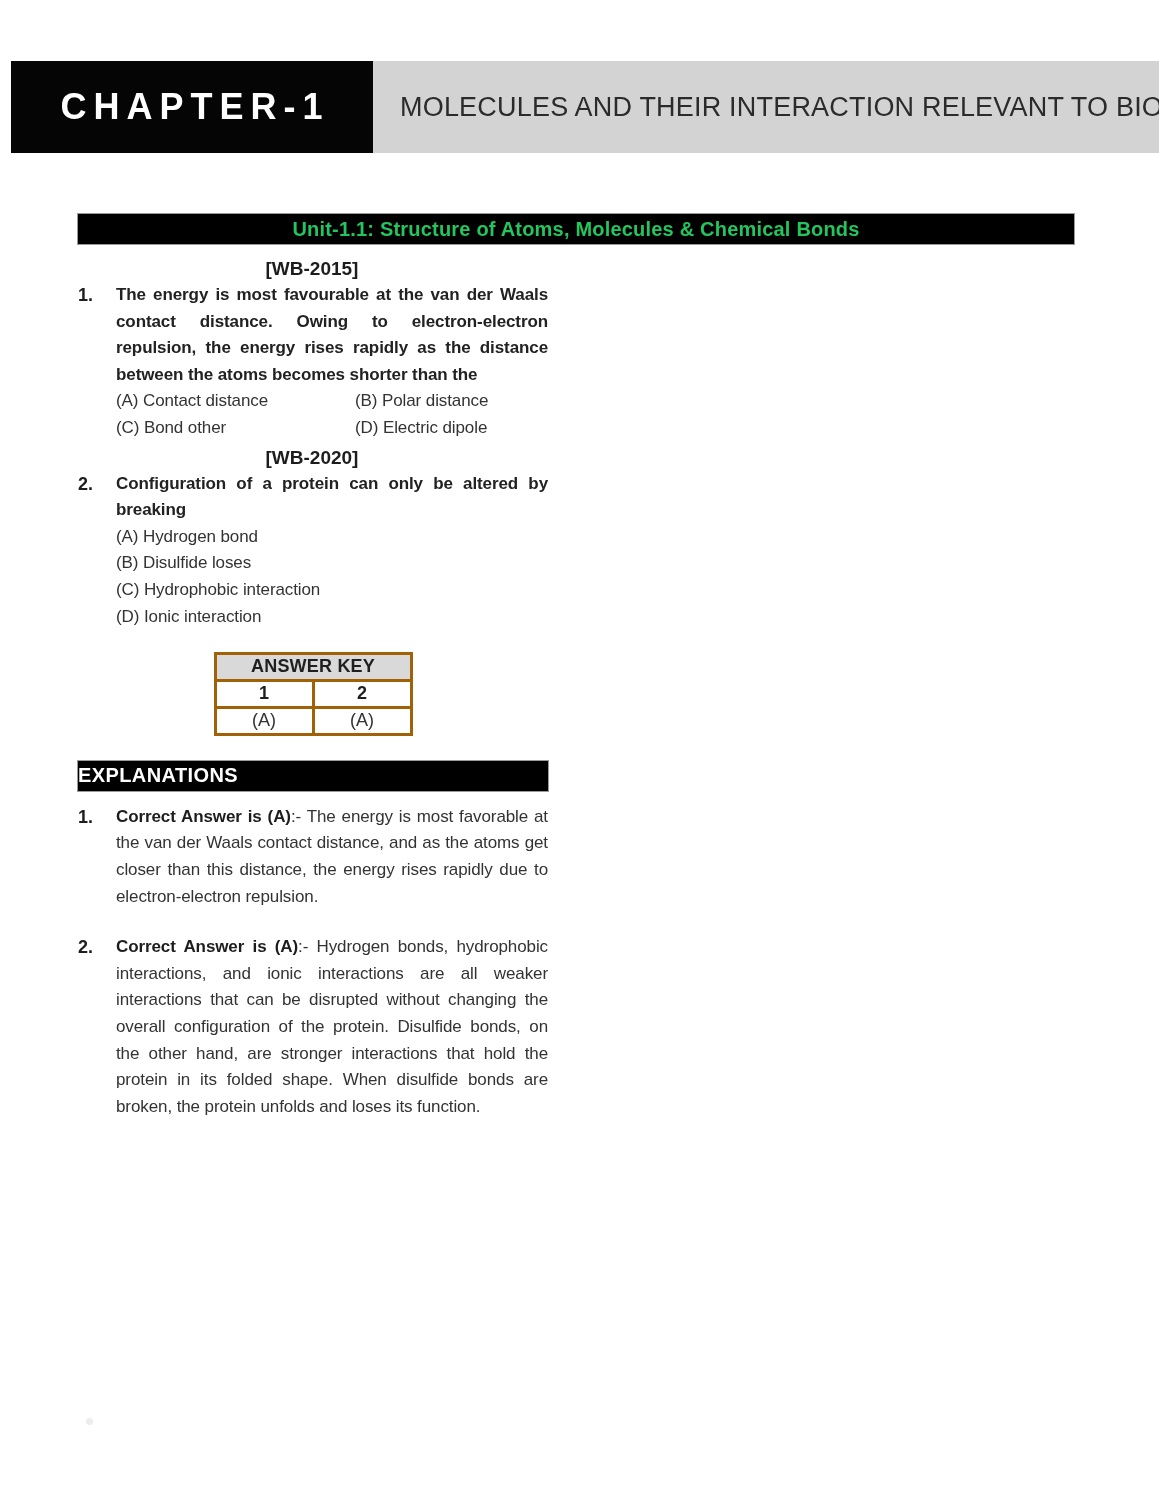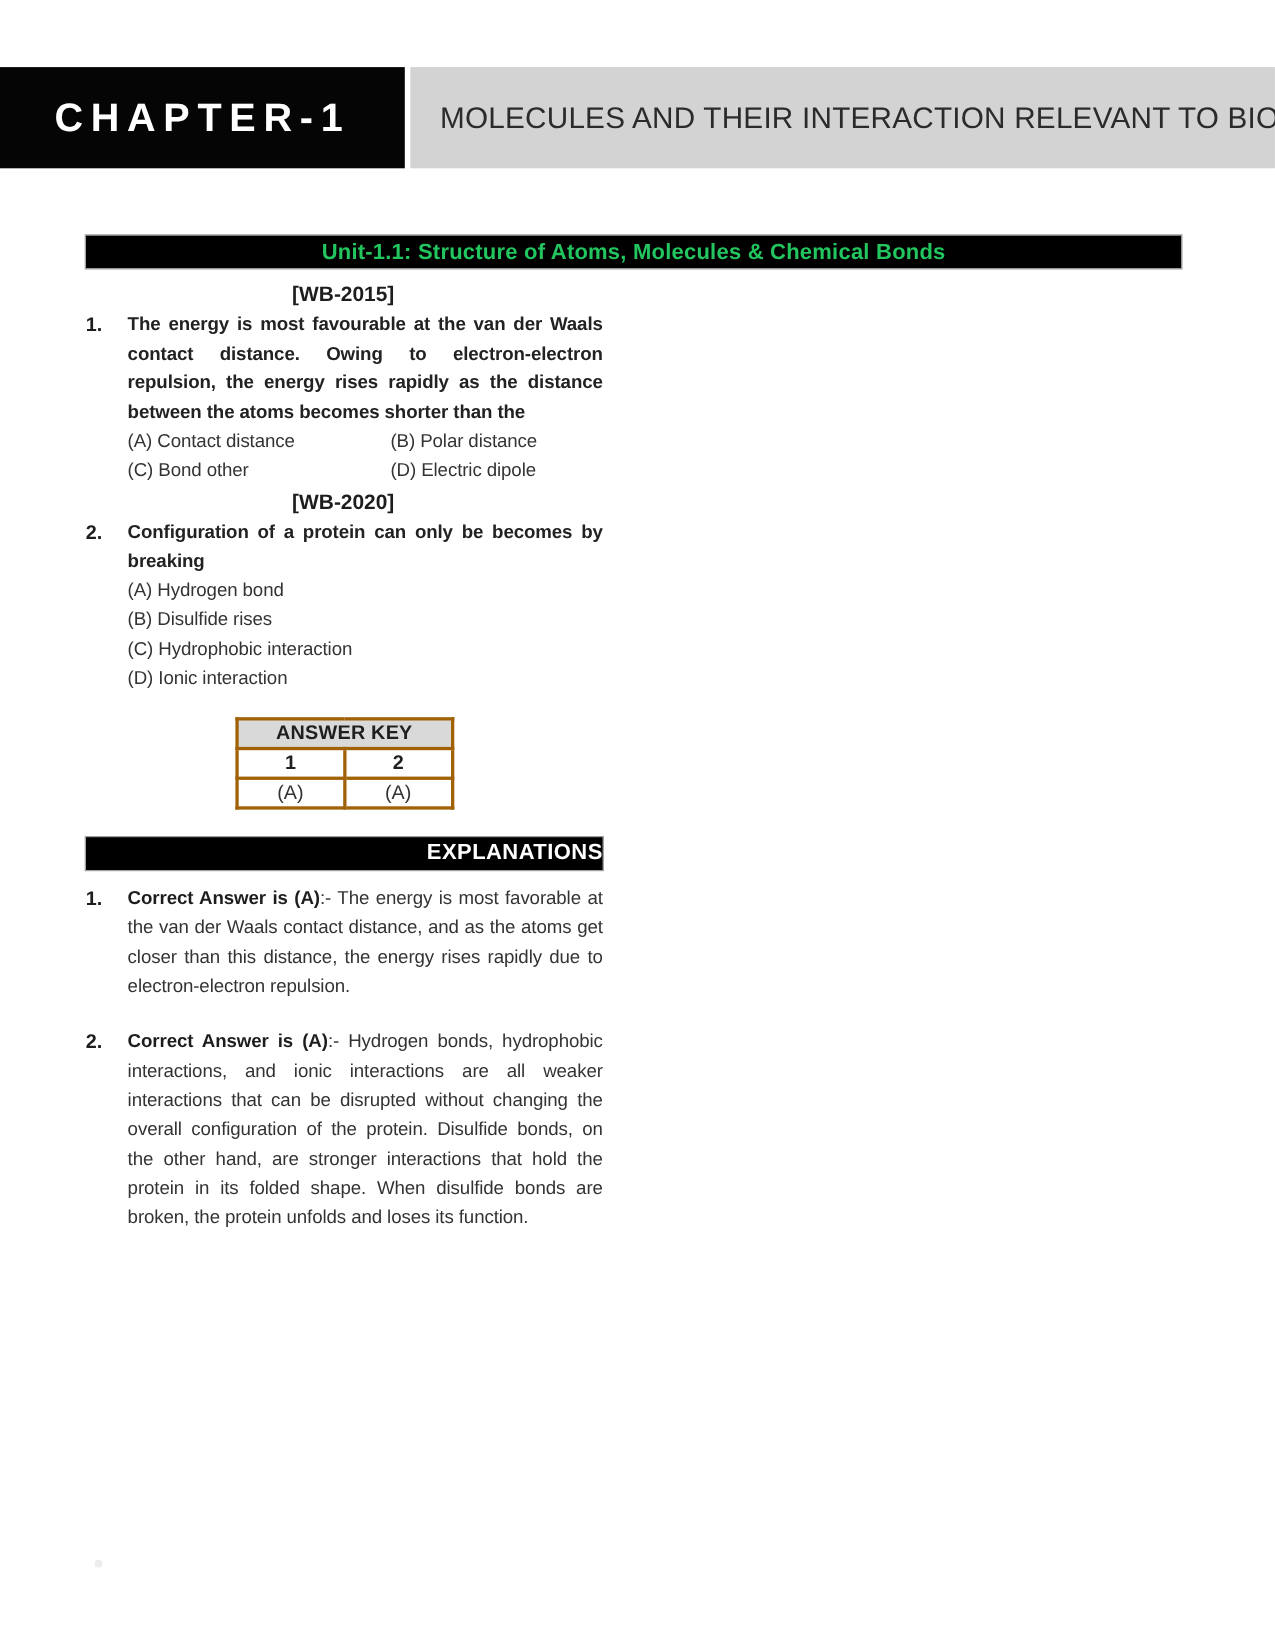--- a/index.html
+++ b/index.html
@@ -9,21 +9,21 @@
     width:1159px;
     height:1500px;
     background:#ffffff;
     font-family:"Liberation Sans", sans-serif;
     color:#2a2a2a;
     overflow:hidden;
   }
 
   
   .chapter-box {
-    position:absolute; left:0; top:61px;
+    position:absolute; left:11px; top:61px;
     width:368px; height:92px;
     background:#050505;
     display:flex; align-items:center; justify-content:center;
   }
   .chapter-label {
     color:#ffffff; font-weight:700; font-size:36px;
     letter-spacing:7px; white-space:nowrap;
   }
   .title-bar {
     position:absolute; left:373px; top:61px;
@@ -91,21 +91,21 @@
   .key-table thead th {
     background:#d9d9d9; font-weight:700; font-size:18px; letter-spacing:0.2px;
   }
   .key-table .num-row td { font-weight:700; }
   .key-table .ans-row td { font-weight:400; color:#333333; }
 
   
   .expl-banner {
     margin-top:25px; height:30px;
     background:#000000;
-    display:flex; align-items:center; justify-content:flex-end;
+    display:flex; align-items:center; justify-content:flex-start;
     outline:1px solid #9a9a9a;
   }
   .expl-banner span { color:#ffffff; font-weight:700; font-size:20px; letter-spacing:0.4px; }
 
   .explanation { display:flex; }
   .explanation.first  { margin-top:13px; }
   .explanation.second { margin-top:24px; }
   .enum {
     width:38px; flex:0 0 38px;
     font-weight:700; font-size:18px; line-height:26.6px; color:#1d1d1d;
@@ -149,25 +149,25 @@
     <div class="options-grid">
       <div>(A) Contact distance</div>
       <div>(B) Polar distance</div>
       <div>(C) Bond other</div>
       <div>(D) Electric dipole</div>
     </div>
 
     <div class="tag second">[WB-2020]</div>
     <div class="question">
       <div class="qnum">2.</div>
-      <div class="qtext">Configuration of a protein can only be becomes by breaking</div>
+      <div class="qtext">Configuration of a protein can only be altered by breaking</div>
     </div>
     <div class="options-stack">
       <div>(A) Hydrogen bond</div>
-      <div>(B) Disulfide rises</div>
+      <div>(B) Disulfide loses</div>
       <div>(C) Hydrophobic interaction</div>
       <div>(D) Ionic interaction</div>
     </div>
 
     <table class="key-table">
       <thead>
         <tr>
           <th colspan="2">ANSWER KEY</th>
         </tr>
       </thead>

